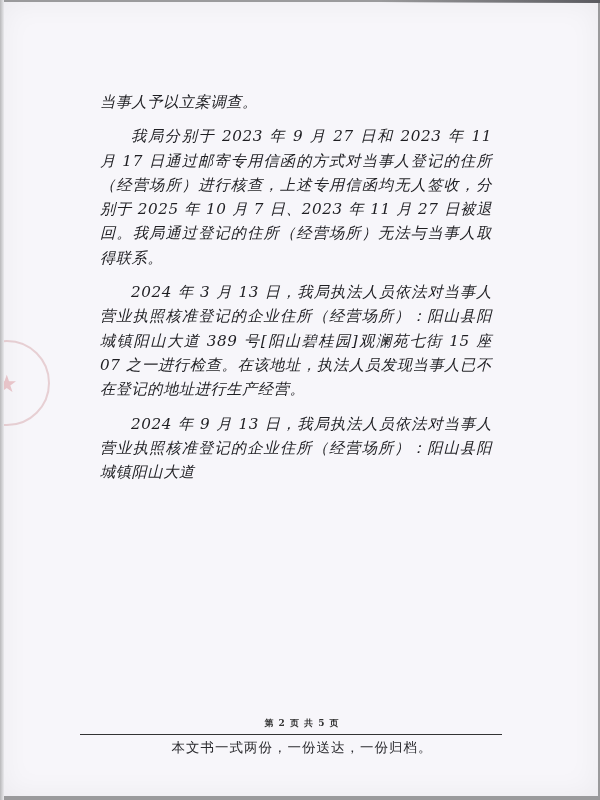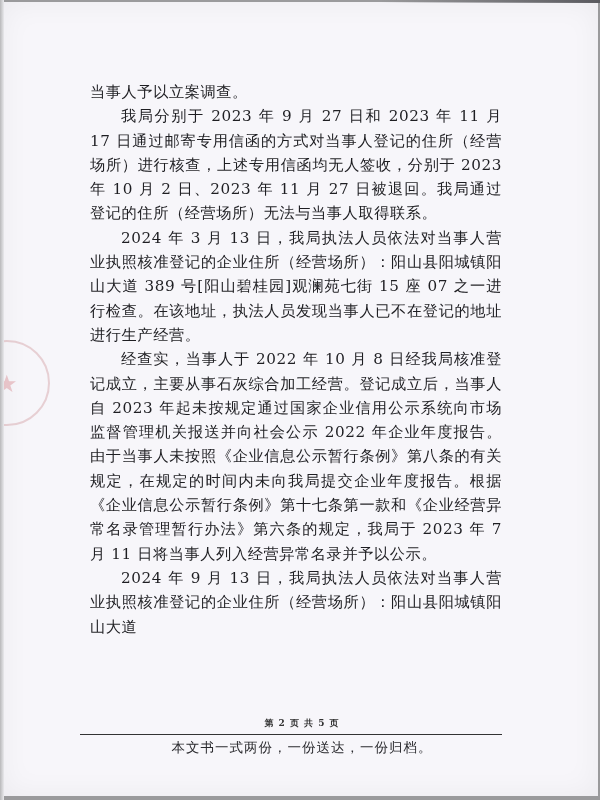--- a/index.html
+++ b/index.html
@@ -29,21 +29,21 @@
     box-sizing: border-box;
   }
   .seal-star {
     position: absolute; left: -6px; top: 370px; font-size: 24px;
     color: rgba(220,150,155,0.5); line-height: 1;
   }
   .body-text {
     position: absolute; left: 88px; top: 78px; width: 412px;
     font-size: 15.2px; color: #1e1e22; letter-spacing: 0.6px;
   }
-  .para { margin: 0; line-height: 24.3px; text-align: justify; text-justify: inter-character; }
+  .para { margin: 10px; line-height: 24.3px; text-align: justify; text-justify: inter-character; font-style: italic; }
   .indent { text-indent: 31px; }
   .page-number {
     position: absolute; left: 0; width: 600px; top: 715px;
     text-align: center; font-size: 9px; color: #333;
     font-weight: bold; letter-spacing: 1px;
   }
   .footer-rule {
     position: absolute; left: 78px; top: 732px; width: 422px; height: 1px;
     background: #333;
   }
@@ -54,23 +54,22 @@
 </style>
 </head>
 <body>
 
 <div class="page">
   <div class="seal"></div>
   <div class="seal-star">★</div>
 
   <div class="body-text">
     <p class="para">当事人予以立案调查。</p>
-    <p class="para indent">我局分别于 2023 年 9 月 27 日和 2023 年 11 月 17 日通过邮寄专用信函的方式对当事人登记的住所（经营场所）进行核查，上述专用信函均无人签收，分别于 2023 年 10 月 2 日、2023 年 11 月 27 日被退回。我局通过登记的住所（经营场所）无法与当事人取得联系。</p>
+    <p class="para indent">我局分别于 2023 年 9 月 27 日和 2023 年 11 月 17 日通过邮寄专用信函的方式对当事人登记的住所（经营场所）进行核查，上述专用信函均无人签收，分别于 2025 年 10 月 7 日、2023 年 11 月 27 日被退回。我局通过登记的住所（经营场所）无法与当事人取得联系。</p>
     <p class="para indent">2024 年 3 月 13 日，我局执法人员依法对当事人营业执照核准登记的企业住所（经营场所）：阳山县阳城镇阳山大道 389 号[阳山碧桂园]观澜苑七街 15 座 07 之一进行检查。在该地址，执法人员发现当事人已不在登记的地址进行生产经营。</p>
-    <p class="para indent">经查实，当事人于 2022 年 10 月 8 日经我局核准登记成立，主要从事石灰综合加工经营。登记成立后，当事人自 2023 年起未按规定通过国家企业信用公示系统向市场监督管理机关报送并向社会公示 2022 年企业年度报告。由于当事人未按照《企业信息公示暂行条例》第八条的有关规定，在规定的时间内未向我局提交企业年度报告。根据《企业信息公示暂行条例》第十七条第一款和《企业经营异常名录管理暂行办法》第六条的规定，我局于 2023 年 7 月 11 日将当事人列入经营异常名录并予以公示。</p>
     <p class="para indent">2024 年 9 月 13 日，我局执法人员依法对当事人营业执照核准登记的企业住所（经营场所）：阳山县阳城镇阳山大道</p>
   </div>
 
   <div class="page-number">第 2 页 共 5 页</div>
   <div class="footer-rule"></div>
   <div class="footer-note">本文书一式两份，一份送达，一份归档。</div>
 </div>
 <div class="scan-left"></div>
 <div class="scan-top"></div>
 

